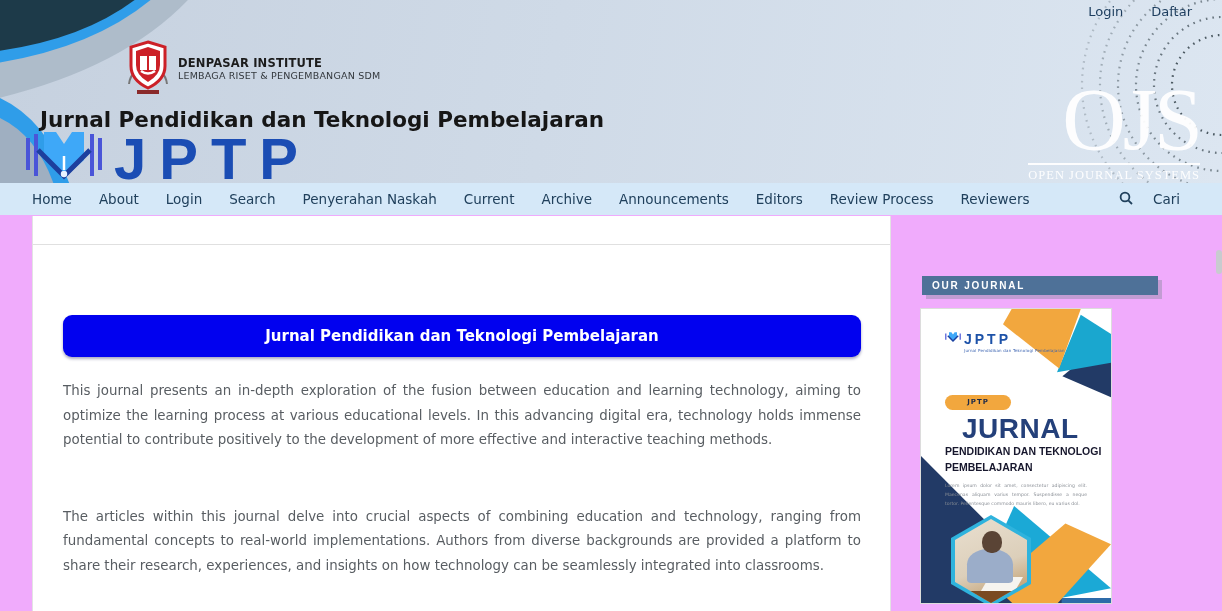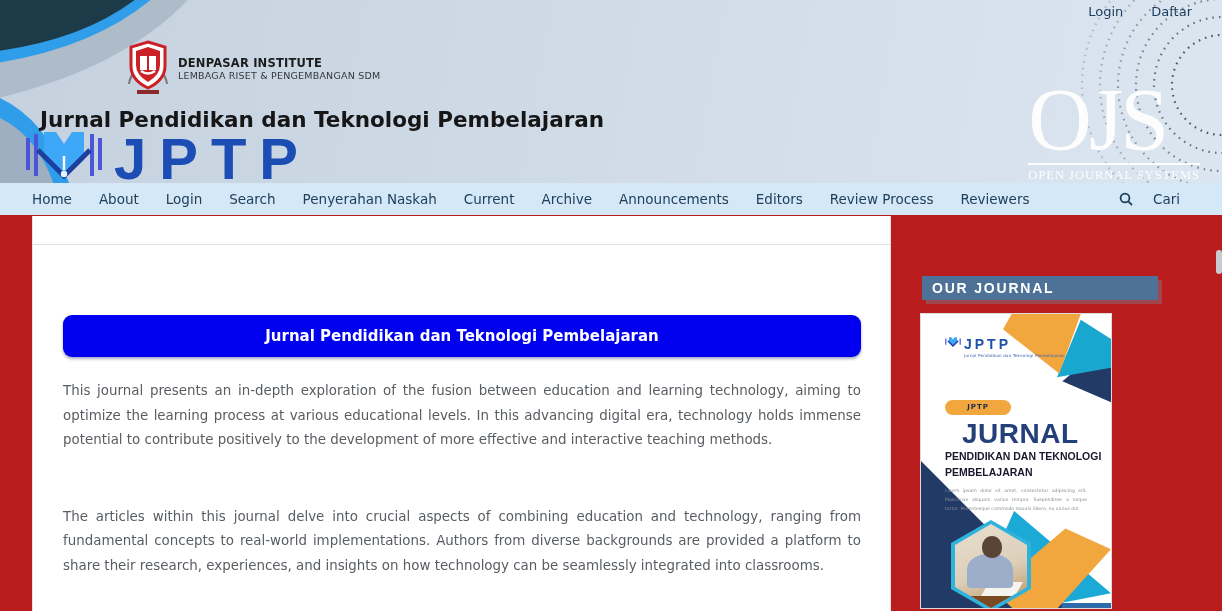--- a/index.html
+++ b/index.html
@@ -1,18 +1,18 @@
 <!DOCTYPE html>
 <html><head>
 <meta charset="utf-8">
 <style>
   * { margin:0; padding:0; box-sizing:border-box; }
   html,body { background:#fff; }
   body { font-family:"DejaVu Sans","Liberation Sans",sans-serif; }
-  .page { position:relative; width:1222px; height:611px; overflow:hidden; background:#b91c1c; }
+  .page { position:relative; width:1222px; height:611px; overflow:hidden; background:#f0abfc; }
 
   
   .banner { position:absolute; left:0; top:0; width:1222px; height:183px; overflow:hidden;
             background:linear-gradient(100deg,#c6d1df 0%,#cfdae7 45%,#dce6f1 100%); }
   .waves { position:absolute; left:0; top:0; z-index:1; }
   .swirl { position:absolute; right:-55px; top:-20px; z-index:2; }
   .topbar { position:absolute; top:4px; right:30px; z-index:8; display:flex; gap:28px; }
   .topbar a { font-size:13px; color:#1d3d5e; text-decoration:none; cursor:pointer; }
 
   .institute { position:absolute; left:127px; top:40px; z-index:4; display:flex; align-items:center; gap:9px; }
@@ -23,45 +23,45 @@
 
   .jptp { position:absolute; left:24px; top:130px; z-index:3; display:flex; align-items:flex-start; gap:10px; }
   .jptp-text { font-size:58px; font-weight:800; color:#1b4db4; letter-spacing:13px; line-height:1;
                font-family:"Liberation Sans",sans-serif; }
 
   .big-title { position:absolute; right:22px; top:26px; z-index:4; text-align:right;
                font-family:"Liberation Sans",sans-serif; font-weight:800; line-height:1.06; letter-spacing:-1px; }
   .big-title .l1 { font-size:58px; color:#0c0c0c; }
   .big-title .l2 { font-size:58px; color:#2fa8ec; }
 
-  .ojs { position:absolute; right:22px; top:80px; z-index:5; text-align:left; color:#fff; opacity:.95;
+  .ojs { position:absolute; right:22px; top:80px; z-index:5; text-align:right; color:#fff; opacity:.95;
          font-family:"Liberation Serif",serif; }
   .ojs .ojs-big { font-size:88px; line-height:.92; letter-spacing:-3px; }
   .ojs .ojs-sub { margin-top:2px; border-top:2px solid #fff; padding-top:3px; font-size:12.5px; letter-spacing:1px; }
 
   
   nav { position:absolute; left:0; top:183px; width:1222px; height:32px; background:#d5e8f8;
         display:flex; align-items:center; padding:0 42px 0 32px; gap:27px; z-index:9; }
   nav a { font-size:13.5px; color:#20405c; text-decoration:none; white-space:nowrap; cursor:pointer; }
   nav .spacer { flex:1; }
-  nav .search { display:flex; align-items:center; gap:20px; font-size:13.5px; }
+  nav .search { display:flex; gap:20px; font-size:13.5px; }
 
   
   .main-col { position:absolute; left:32px; top:216px; width:859px; height:395px;
               border-left:1px solid #e3e3e3; border-right:1px solid #e3e3e3; background:#fff; }
   .crumb { height:29px; border-bottom:1px solid #e0e0e0; }
   .content-body { padding:70px 29px 0 30px; }
   .title-banner { height:42px; background:#0101ef; border-radius:9px; color:#fff; font-weight:bold;
                   font-size:15px; text-align:center; line-height:42px; box-shadow:0 2px 3px rgba(10,10,80,.35); }
   .content-body p { margin-top:22px; font-size:13.4px; line-height:24.6px; color:#585d62; text-align:justify; }
   .content-body p + p { margin-top:52px; }
 
   
   aside { position:absolute; left:920px; top:276px; width:245px; }
-  .side-head { width:236px; margin-left:2px; background:#4e7198; color:#fff; font-size:14px; font-weight:bold;
+  .side-head { width:236px; margin-left:2px; background:#4e7198; color:#fff; font-size:10px; font-weight:bold;
                letter-spacing:1.8px; padding:4px 4px 4px 10px; box-shadow:4px 4px 0 rgba(125,135,150,.4);
                font-family:"Liberation Sans",sans-serif; }
   .cover { position:relative; margin-top:13px; width:192px; height:296px; background:#fff;
            border:1px solid #dcdcdc; overflow:hidden; cursor:pointer; }
   .cv-logo { position:absolute; left:24px; top:22px; display:flex; align-items:flex-start; gap:3px; z-index:3; }
   .cv-logo-txt { font-size:14px; font-weight:800; color:#1d52a8; letter-spacing:3px; font-family:"Liberation Sans",sans-serif; }
   .cv-logo-sub { font-size:4px; color:#3a62b0; letter-spacing:.2px; margin-top:1px; }
   .cv-tr { position:absolute; right:0; top:0; width:108px; height:96px; z-index:2; }
   .cv-tr div { position:absolute; inset:0; }
   .cv-or   { background:#f2a73e; clip-path:polygon(8% 0, 72% 0, 52% 62%, 0 16%); }

